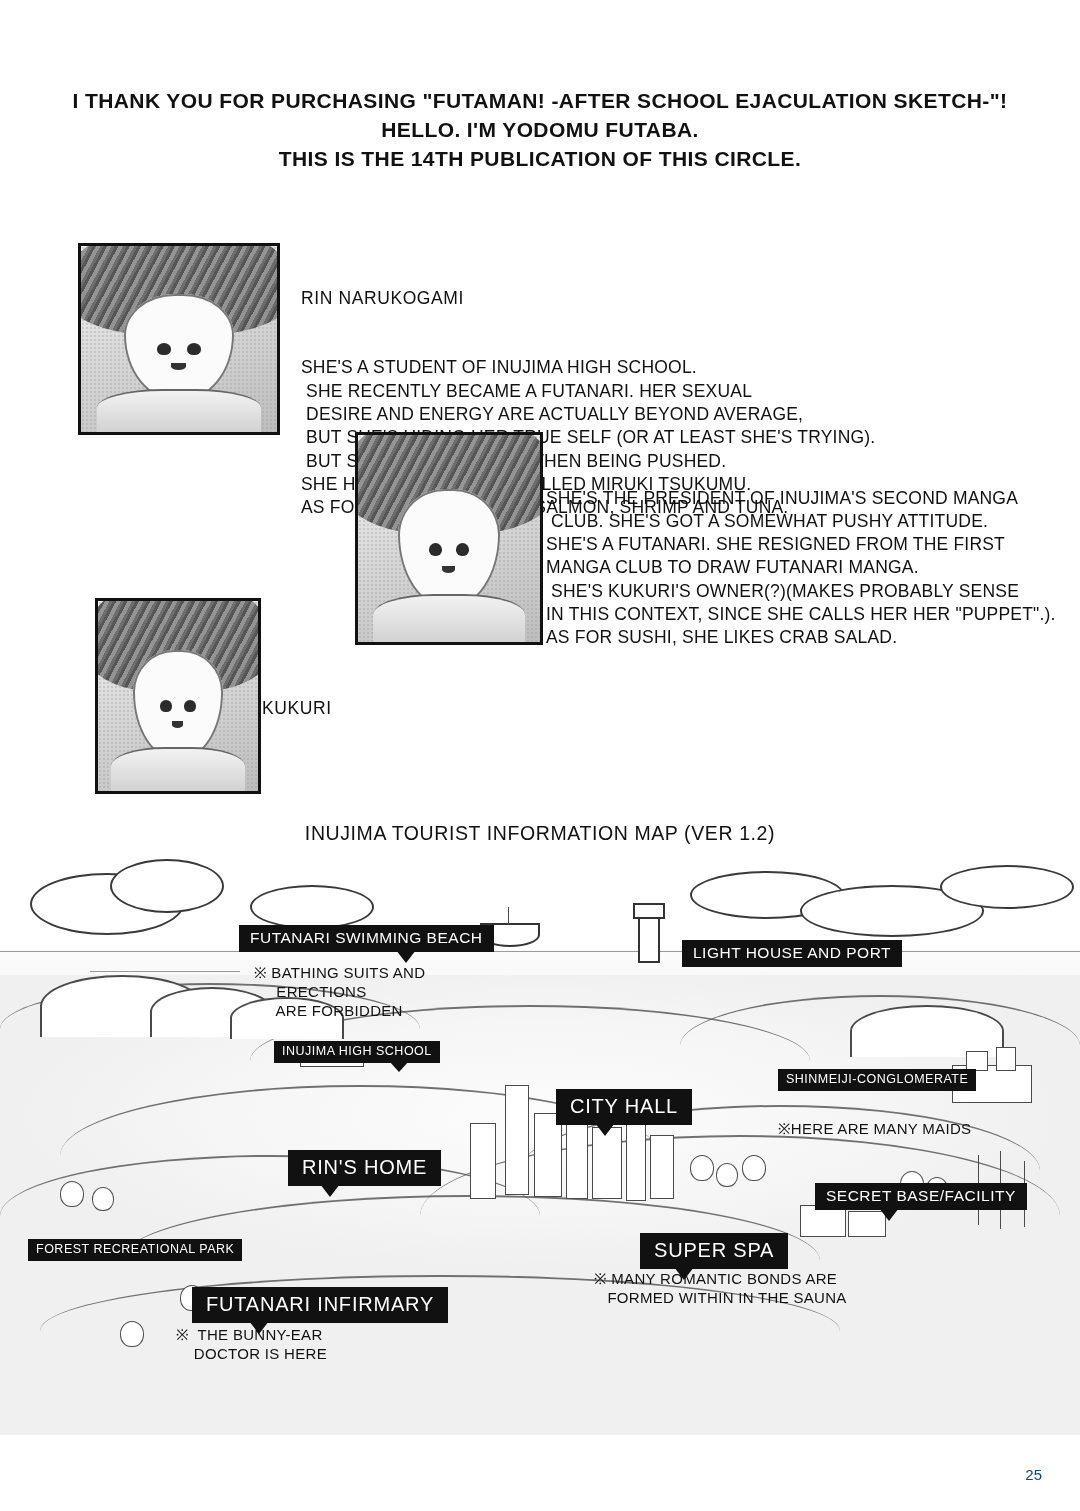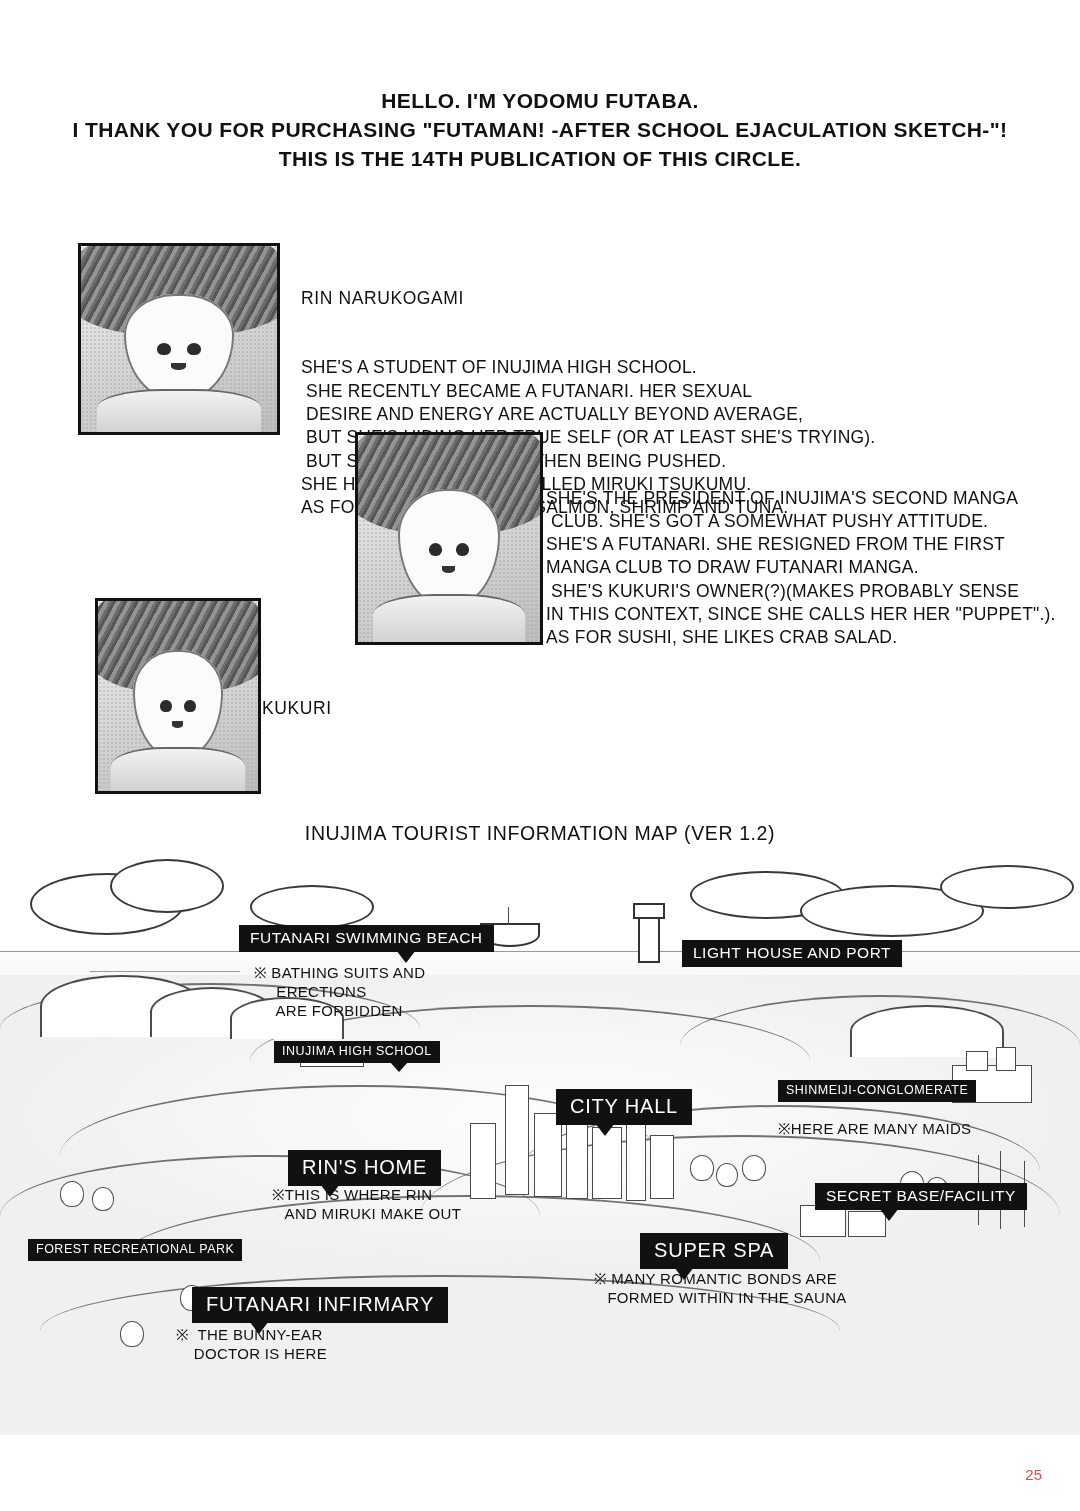--- a/index.html
+++ b/index.html
@@ -245,32 +245,32 @@
     font-stretch: condensed;
     white-space: pre;
     color: #111;
   }
 
   .page-number {
     position: absolute;
     right: 38px;
     bottom: 28px;
     font-size: 15px;
-    color: #ef4444;
+    color: #0c4a6e;
     font-stretch: condensed;
   }
 </style>
 </head>
 <body>
 
 <div class="page">
 
   <div class="intro">
+    <div>I THANK YOU FOR PURCHASING "FUTAMAN! -AFTER SCHOOL EJACULATION SKETCH-"!</div>
     <div>HELLO. I'M YODOMU FUTABA.</div>
-    <div>I THANK YOU FOR PURCHASING "FUTAMAN! -AFTER SCHOOL EJACULATION SKETCH-"!</div>
     <div>THIS IS THE 14TH PUBLICATION OF THIS CIRCLE.</div>
   </div>
 
   <div class="portrait" style="left:78px; top:243px; width:196px; height:186px;">
     <div class="sketch">
       <div class="tone"></div>
       <div class="hair"></div>
       <div class="face">
         <div class="eye l"></div>
         <div class="eye r"></div>
@@ -419,31 +419,29 @@
     <div class="chip small" style="left:274px; top:186px;">
       <span>INUJIMA HIGH SCHOOL</span>
       <span class="tail" style="border-top-width:11px; bottom:-11px; left:70%;"></span>
     </div>
 
     <div class="chip big" style="left:556px; top:234px;">
       <span>CITY HALL</span>
       <span class="tail" style="left:28%;"></span>
     </div>
 
-    <div class="chip small" style="left:778px; top:225px;text-align:right;">
+    <div class="chip small" style="left:778px; top:214px;text-align:right;">
       <span>SHINMEIJI-CONGLOMERATE</span>
     </div>
     <div class="note" style="left:778px; top:264px;">※HERE ARE MANY MAIDS</div>
 
     <div class="chip big" style="left:288px; top:295px;">
       <span>RIN'S HOME</span>
       <span class="tail" style="left:20%;"></span>
     </div>
-    <div class="note" style="left:272px; top:330px;">※THIS IS WHERE RIN
-   AND MIRUKI MAKE OUT</div>
 
     <div class="chip" style="left:815px; top:328px;">
       <span>SECRET BASE/FACILITY</span>
       <span class="tail" style="left:30%;"></span>
     </div>
 
     <div class="chip small" style="left:28px; top:384px;">
       <span>FOREST RECREATIONAL PARK</span>
     </div>
 

